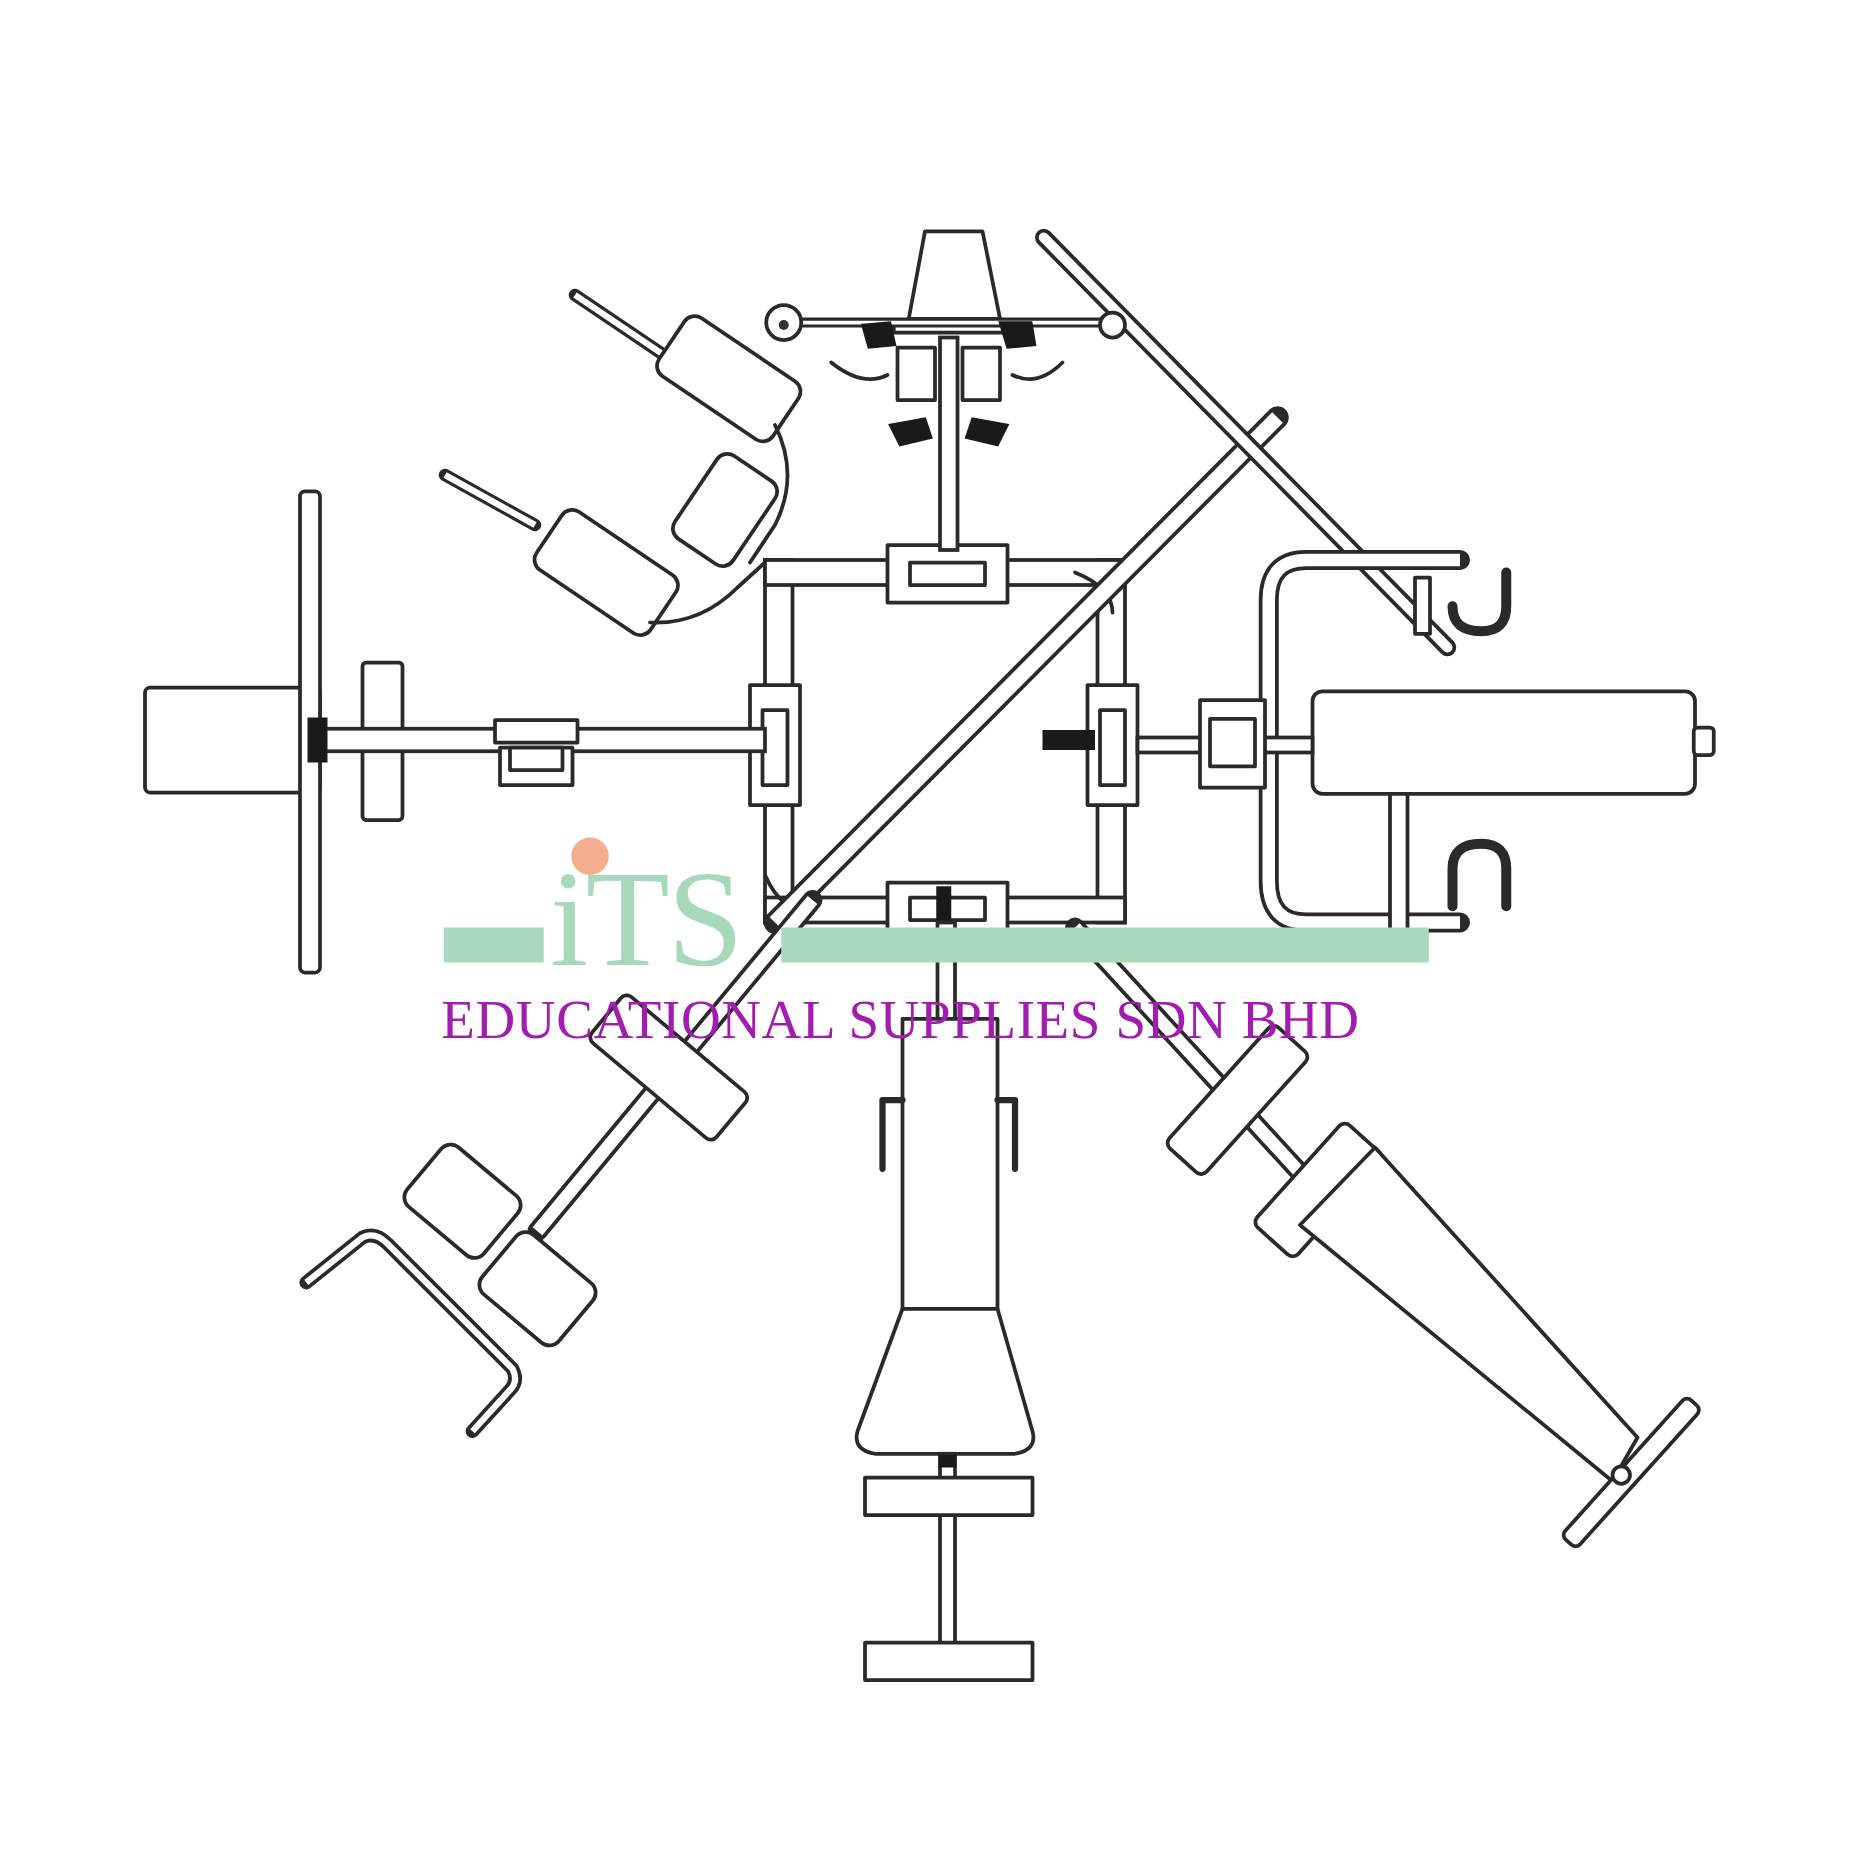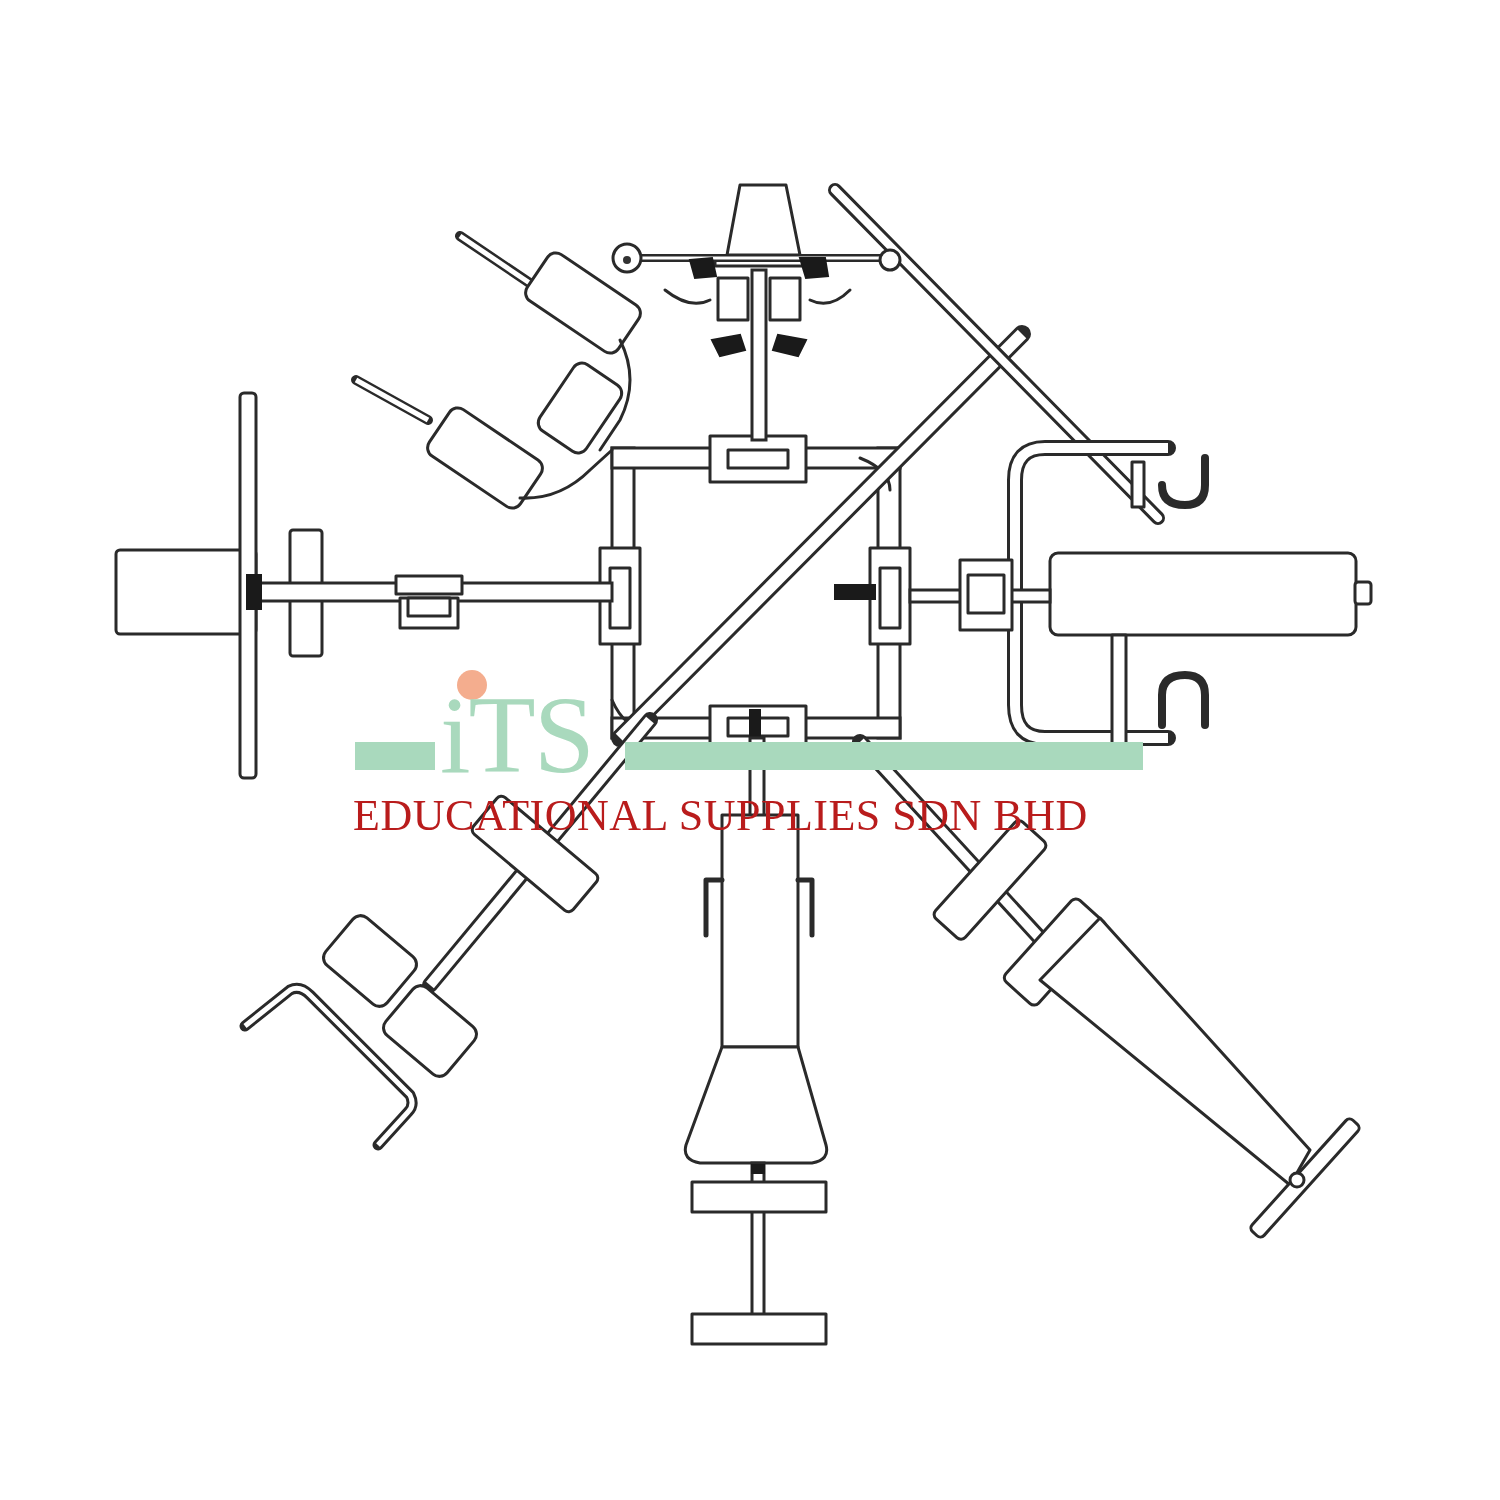--- a/index.html
+++ b/index.html
@@ -5,21 +5,21 @@
   html, body { margin:0; padding:0; background:#ffffff; }
   body { width:1500px; height:1500px; position:relative; overflow:hidden; font-family:"Liberation Serif", serif; }
   #diagram { position:absolute; left:0; top:0; width:1500px; height:1500px; }
   .s { fill:#fff; stroke:#2a2a2a; stroke-width:3; stroke-linejoin:round; stroke-linecap:round; }
   .t { fill:none; stroke:#2a2a2a; stroke-width:3; stroke-linecap:round; stroke-linejoin:round; }
   .tube { fill:#fff; stroke:#2a2a2a; stroke-width:3; }
   .dark { fill:#1a1a1a; stroke:#1a1a1a; stroke-width:2; }
   .wm-bar { position:absolute; background:#a9d9bd; }
   .wm-logo { position:absolute; left:440px; top:690px; font-size:110px; line-height:90px; color:#a9d9bd; letter-spacing:-2px; font-family:"Liberation Serif", serif; }
   .wm-dot { position:absolute; left:457px; top:670px; width:30px; height:30px; border-radius:50%; background:#f4ad8e; }
-  .wm-text { position:absolute; left:353px; top:790px; font-size:44px; color:#b91c1c; white-space:nowrap; font-family:"Liberation Serif", serif; letter-spacing:0.5px; }
+  .wm-text { position:absolute; left:353px; top:790px; font-size:44px; color:#a21caf; white-space:nowrap; font-family:"Liberation Serif", serif; letter-spacing:0.5px; }
 </style>
 </head>
 <body>
 
 <svg id="diagram" viewBox="0 0 1500 1500" xmlns="http://www.w3.org/2000/svg">
 
   <g>
     <rect class="tube" x="612" y="448" width="22" height="290"></rect>
     <rect class="tube" x="878" y="448" width="22" height="290"></rect>
     <rect class="tube" x="612" y="448" width="288" height="20"></rect>

